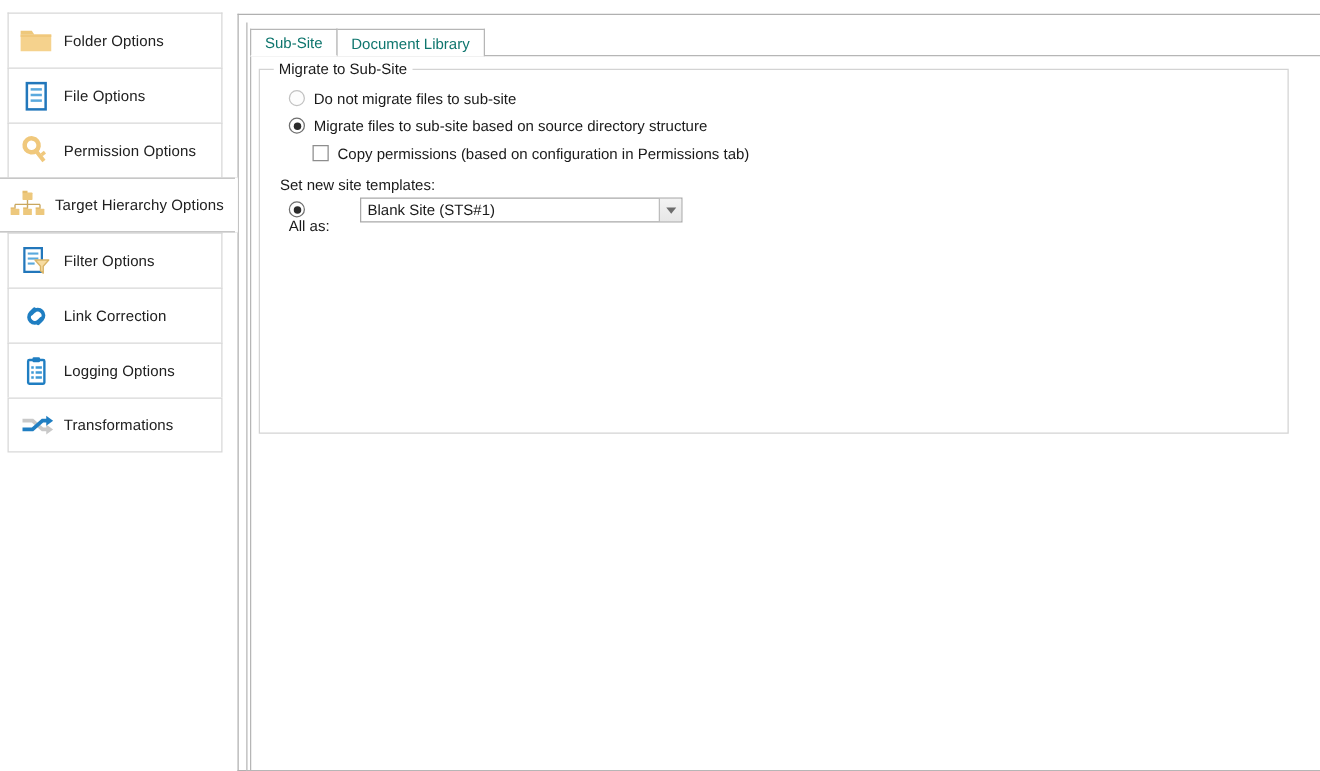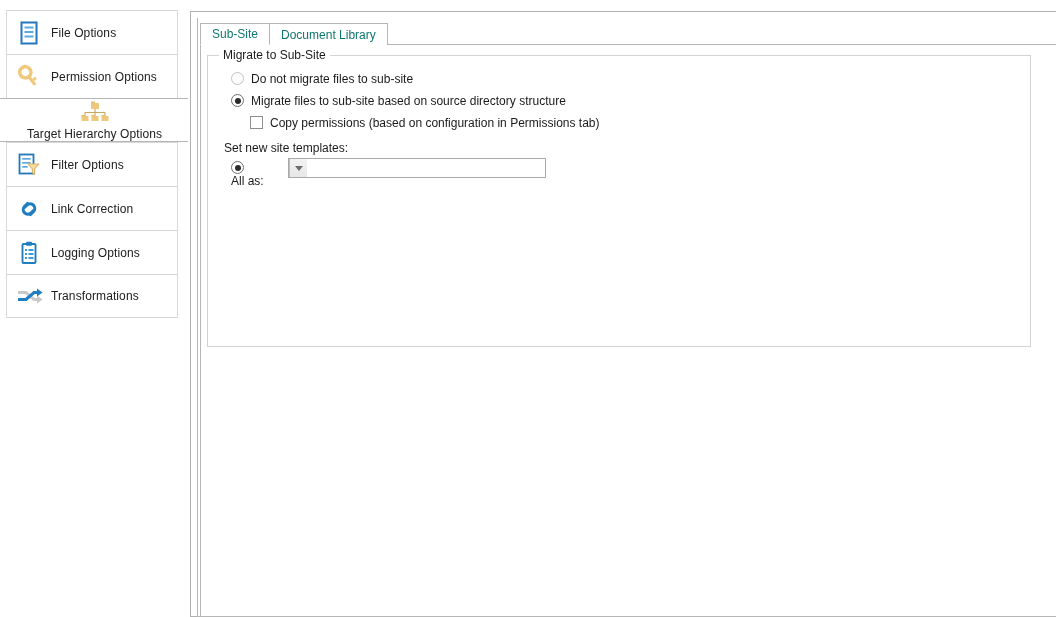--- a/index.html
+++ b/index.html
@@ -44,21 +44,20 @@
 
   .side-item.selected {
     margin: 0 0 0 0;
     width: 190px;
     border: 1px solid #b5b5b5;
     border-left: none;
     border-right: 1px solid #ffffff;
     background: #ffffff;
     z-index: 5;
     box-shadow: 0 0 0 0 transparent;
-    flex-direction: column;
   }
   .side-item.selected::after {
     content: "";
     position: absolute;
     right: -1px; top: -1px; bottom: -1px;
     width: 2px;
     background: #ffffff;
   }
 
   .side-icon {
@@ -232,20 +231,31 @@
 
   svg { display: block; }
 </style>
 </head>
 <body>
 
 <div id="root">
 
   <div class="sidebar">
 
+    <div class="side-item">
+      <div class="side-icon">
+        <svg width="28" height="24" viewBox="0 0 28 24">
+          <path d="M2 6 L2 4.5 L10 4.5 L11.6 6.6 L12 6.6 L12 6 Z" fill="#e8c173"></path>
+          <path d="M1.5 6.5 L26 6.5 L26 20 L1.5 20 Z" fill="#f5d28d"></path>
+          <path d="M1.5 6.5 L26 6.5 L26 8.5 L1.5 8.5 Z" fill="#f0c87c"></path>
+          <path d="M1.5 3.5 L10.5 3.5 L12.3 6.5 L1.5 6.5 Z" fill="#eec87b"></path>
+        </svg>
+      </div>
+      <span class="side-label">Folder Options</span>
+    </div>
 
     <div class="side-item">
       <div class="side-icon">
         <svg width="24" height="26" viewBox="0 0 24 26">
           <rect x="4.5" y="2.5" width="15" height="21" fill="#ffffff" stroke="#2277bb" stroke-width="2"></rect>
           <rect x="7.5" y="6.5" width="9" height="2" fill="#5aa9dd"></rect>
           <rect x="7.5" y="11" width="9" height="2" fill="#5aa9dd"></rect>
           <rect x="7.5" y="15.5" width="9" height="2" fill="#5aa9dd"></rect>
         </svg>
       </div>
@@ -370,18 +380,19 @@
   </div>
 
   <span class="plain-label" style="left:224px; top:141px;">Set new site templates:</span>
 
   <div class="ctl-row" style="left:231px; top:161px;flex-direction:column;">
     <span class="radio checked"></span>
     <span class="ctl-label">All as:</span>
   </div>
 
   <div class="combo" style="position:absolute; left:288px; top:158px;">
+    <span class="combo-text">Blank Site (STS#1)</span>
     <span class="combo-btn">
       <span class="combo-arrow"></span>
     </span>
   </div>
 
 </div>
 
 </body></html>

